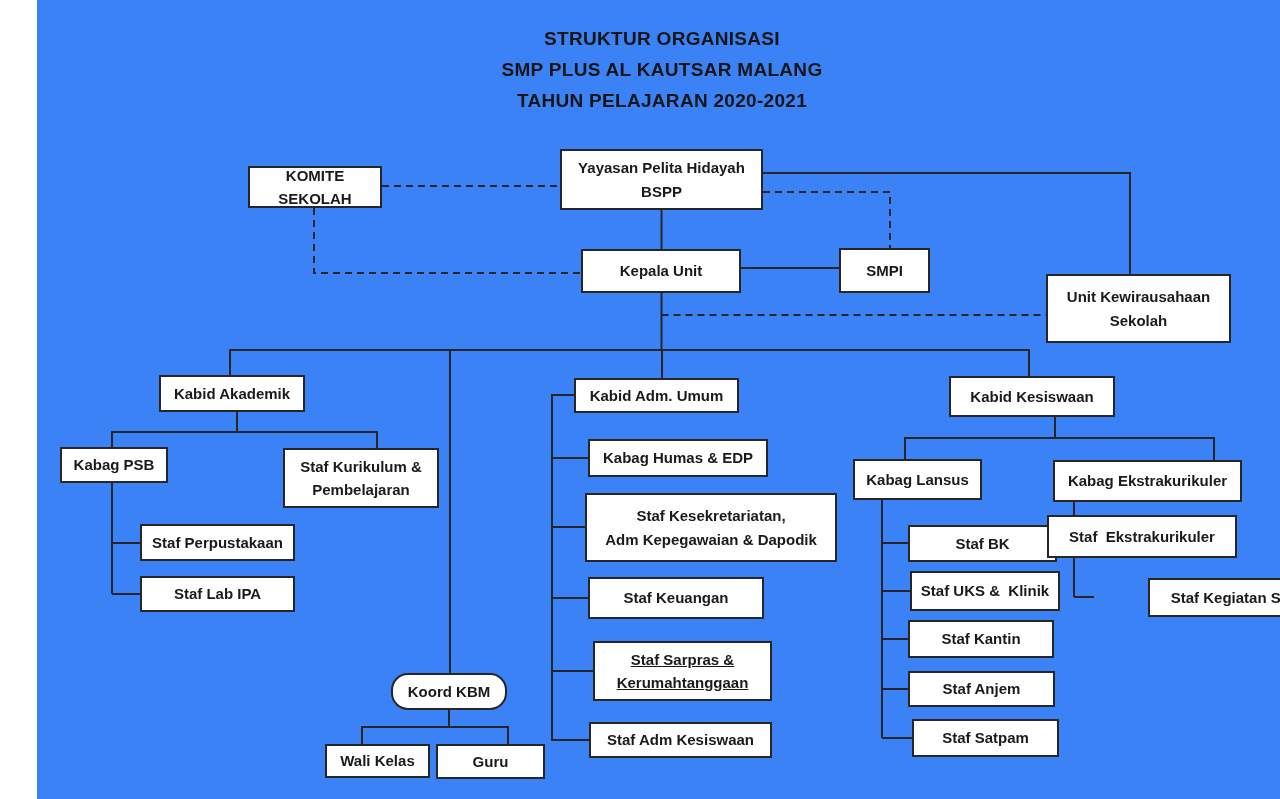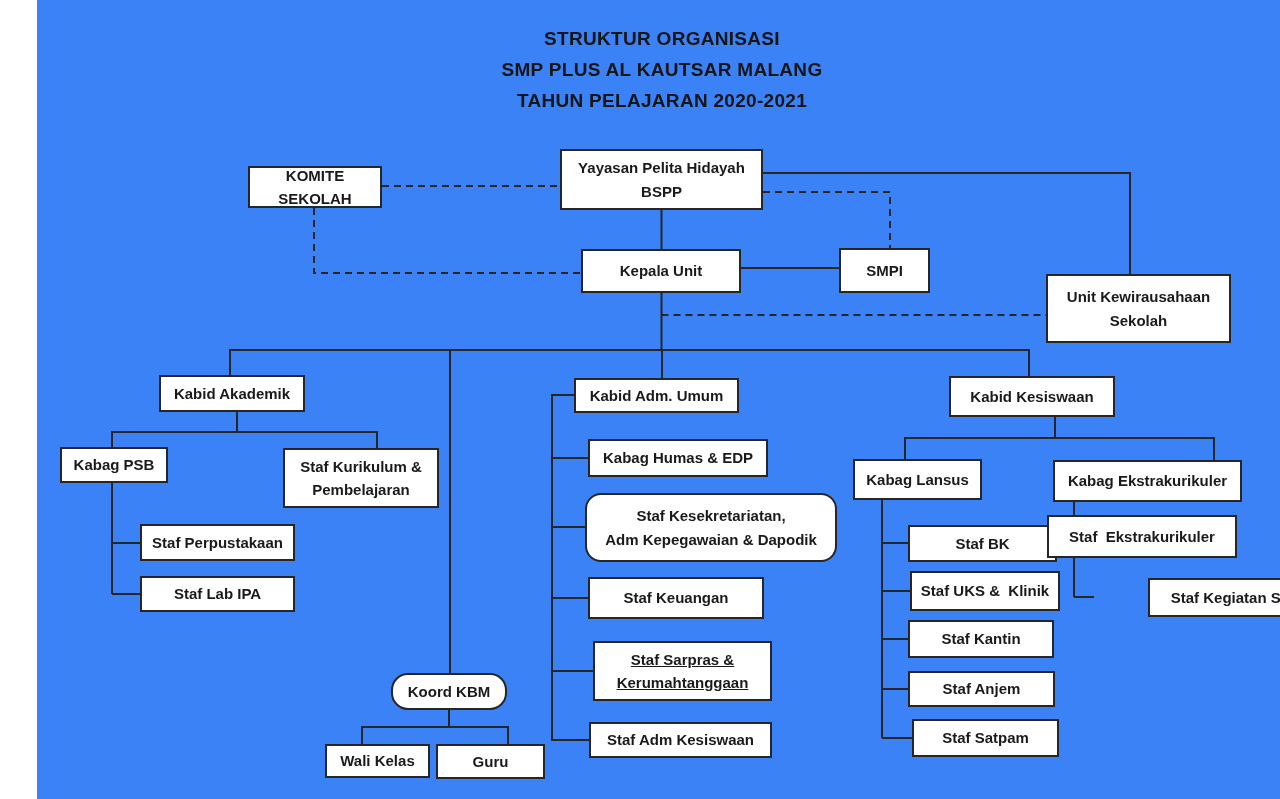--- a/index.html
+++ b/index.html
@@ -151,21 +151,21 @@
   </div>
 
   <div class="node" style="left:399px;top:744px;width:109px;height:35px;">
     <span class="line">Guru</span>
   </div>
 
   <div class="node" style="left:551px;top:439px;width:180px;height:38px;">
     <span class="line">Kabag Humas &amp; EDP</span>
   </div>
 
-  <div class="node" style="left:548px;top:493px;width:252px;height:69px;border-radius:16px;">
+  <div class="node" style="left:548px;top:493px;width:252px;height:69px;">
     <span class="line">Staf Kesekretariatan,</span>
     <span class="line">Adm Kepegawaian &amp; Dapodik</span>
   </div>
 
   <div class="node" style="left:551px;top:577px;width:176px;height:42px;">
     <span class="line">Staf Keuangan</span>
   </div>
 
   <div class="node" style="left:556px;top:641px;width:179px;height:60px;text-decoration:underline;">
     <span class="line">Staf Sarpras &amp;</span>

